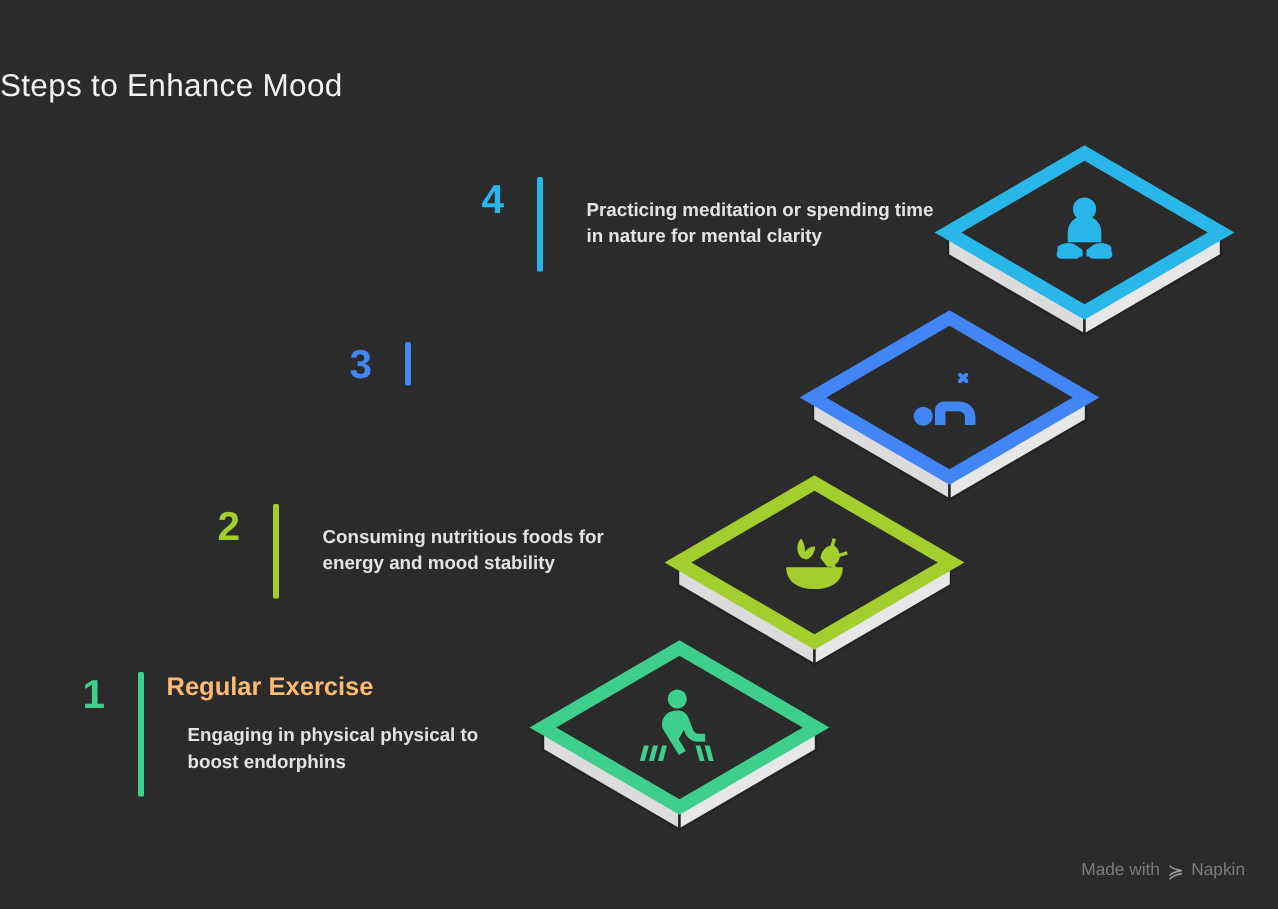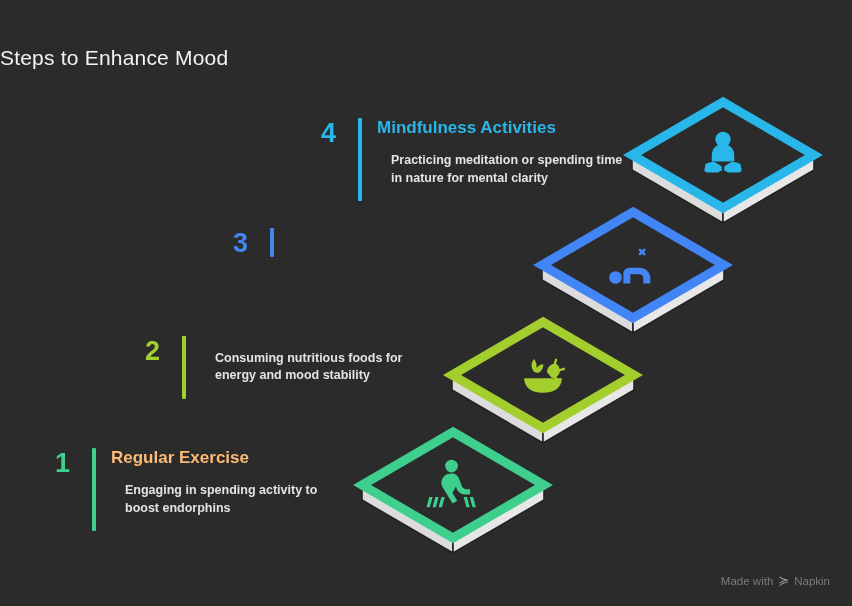--- a/index.html
+++ b/index.html
@@ -94,21 +94,21 @@
   #step-text-3 .step-desc { max-width: 212px; }
   #step-text-2 .step-desc { max-width: 215px; }
   #step-text-1 .step-desc { max-width: 218px; }
 
   
   #watermark {
     position: absolute;
     right: 22px;
     bottom: 19px;
     display: flex;
-    align-items: center;
+    align-items: flex-start;
     gap: 5px;
     color: #7c7c7c;
     font-size: 11.5px;
   }
   #watermark .mark-glyph {
     display: inline-block;
     line-height: 1;
     color: #9a9a9a;
     font-size: 13px;
   }
@@ -201,21 +201,20 @@
       <g transform="translate(723,155) scale(0.92)" fill="#29B6E8">
         <use href="#icon-meditate"></use>
       </g>
     </g>
   </svg>
 
   <div class="step-text" id="step-text-4">
     <div class="step-num" style="color:#29B6E8">4</div>
     <div class="accent-bar" style="background:#29B6E8"></div>
     <div class="step-body">
-      <p class="step-title" style="color:#29B6E8">Mindfulness Activities</p>
       <p class="step-desc">Practicing meditation or spending time in nature for mental clarity</p>
     </div>
   </div>
 
   <div class="step-text" id="step-text-3">
     <div class="step-num" style="color:#4285F4">3</div>
     <div class="accent-bar" style="background:#4285F4"></div>
   </div>
 
   <div class="step-text" id="step-text-2">
@@ -224,21 +223,21 @@
     <div class="step-body">
       <p class="step-desc">Consuming nutritious foods for energy and mood stability</p>
     </div>
   </div>
 
   <div class="step-text" id="step-text-1">
     <div class="step-num" style="color:#3ECF8E">1</div>
     <div class="accent-bar" style="background:#3ECF8E"></div>
     <div class="step-body">
       <p class="step-title" style="color:#fdba74">Regular Exercise</p>
-      <p class="step-desc">Engaging in spending activity to boost endorphins</p>
+      <p class="step-desc">Engaging in physical physical to boost endorphins</p>
     </div>
   </div>
 
   <div id="watermark">
     <span>Made with</span>
     <span class="mark-glyph">≽</span>
     <span>Napkin</span>
   </div>
 
 </div>

